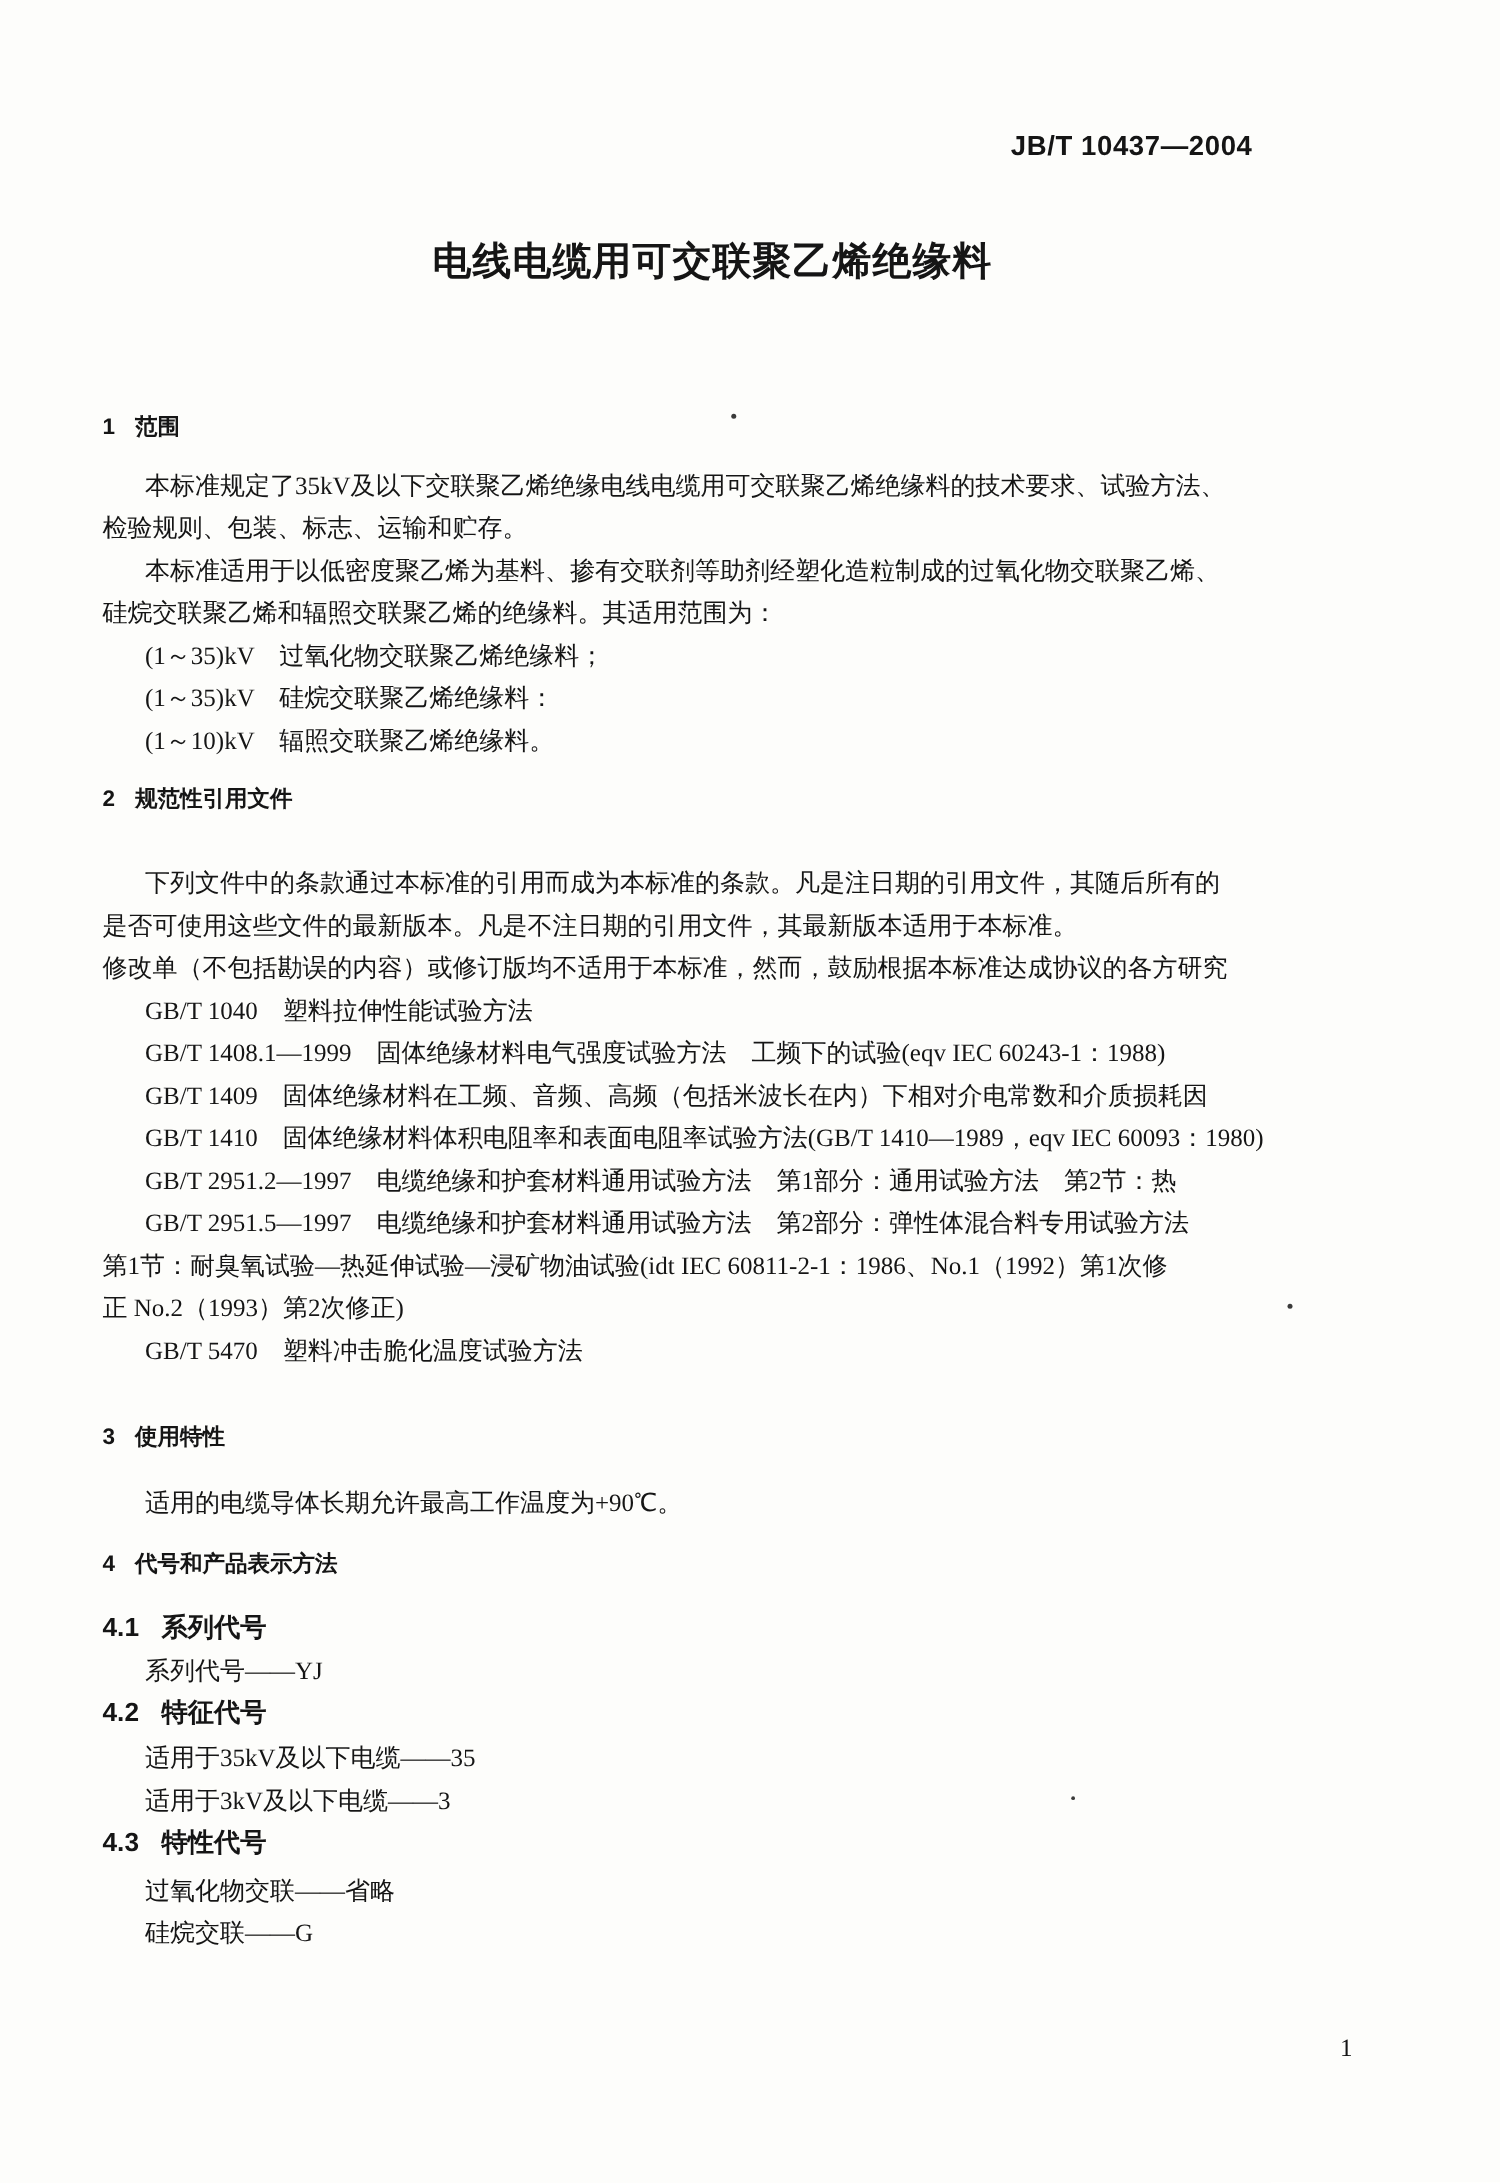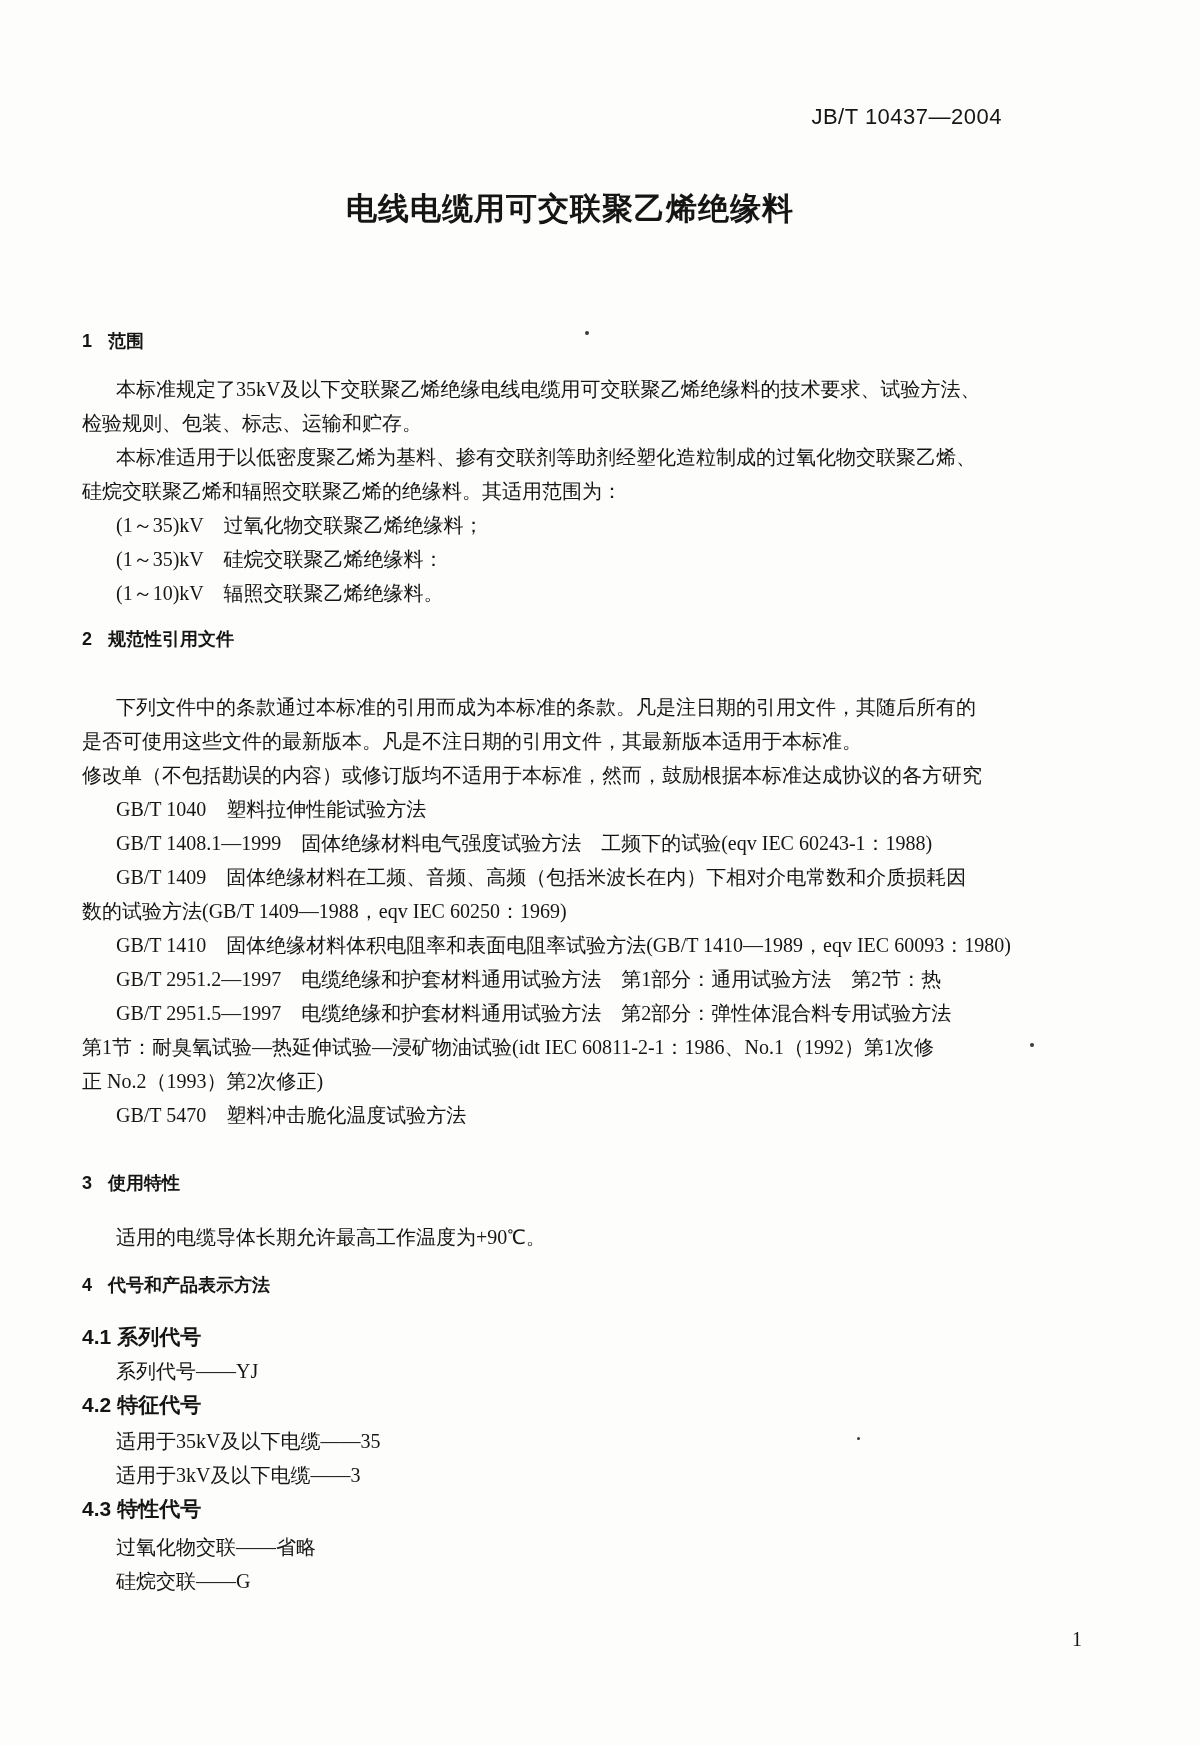--- a/index.html
+++ b/index.html
@@ -15,21 +15,21 @@
   .content {
     position: absolute;
     left: 82px;
     top: 0;
     width: 920px;
   }
   .header-code {
     padding-top: 104px;
     text-align: right;
     font-family: "Liberation Sans", sans-serif;
-    font-weight: normal;
+    font-weight: bold;
     font-size: 22px;
     letter-spacing: 0.5px;
   }
   .doc-title {
     margin: 58px 0 0 0;
     padding-left: 56px;
     text-align: center;
     font-family: "Liberation Sans", sans-serif;
     font-weight: bold;
     font-size: 31px;
@@ -41,21 +41,21 @@
     font-size: 18px;
     line-height: 30px;
   }
   .sec-h .num { margin-right: 16px; }
   .sub-h {
     font-family: "Liberation Sans", sans-serif;
     font-weight: bold;
     font-size: 21px;
     line-height: 30px;
   }
-  .sub-h .num { margin-right: 6px; }
+  .sub-h .num { margin-right: 18px; }
   .line {
     font-size: 20px;
     line-height: 34px;
     white-space: nowrap;
   }
   .indent { padding-left: 34px; }
 
   #h-s1 { margin-top: 96px; }
   #s1-l0 { margin-top: 16px; }
   #h-s2 { margin-top: 14px; }
@@ -109,21 +109,20 @@
 
     <div class="sec-h" id="h-s2">
       <span class="num">2</span><span>规范性引用文件</span>
     </div>
     <div class="line indent" id="s2-l0">下列文件中的条款通过本标准的引用而成为本标准的条款。凡是注日期的引用文件，其随后所有的</div>
     <div class="line">是否可使用这些文件的最新版本。凡是不注日期的引用文件，其最新版本适用于本标准。</div>
     <div class="line">修改单（不包括勘误的内容）或修订版均不适用于本标准，然而，鼓励根据本标准达成协议的各方研究</div>
     <div class="line indent">GB/T 1040　塑料拉伸性能试验方法</div>
     <div class="line indent">GB/T 1408.1—1999　固体绝缘材料电气强度试验方法　工频下的试验(eqv IEC 60243-1：1988)</div>
     <div class="line indent">GB/T 1409　固体绝缘材料在工频、音频、高频（包括米波长在内）下相对介电常数和介质损耗因</div>
-    <div class="line">数的试验方法(GB/T 1409—1988，eqv IEC 60250：1969)</div>
     <div class="line indent">GB/T 1410　固体绝缘材料体积电阻率和表面电阻率试验方法(GB/T 1410—1989，eqv IEC 60093：1980)</div>
     <div class="line indent">GB/T 2951.2—1997　电缆绝缘和护套材料通用试验方法　第1部分：通用试验方法　第2节：热</div>
     <div class="line indent">GB/T 2951.5—1997　电缆绝缘和护套材料通用试验方法　第2部分：弹性体混合料专用试验方法</div>
     <div class="line">第1节：耐臭氧试验—热延伸试验—浸矿物油试验(idt IEC 60811-2-1：1986、No.1（1992）第1次修</div>
     <div class="line">正 No.2（1993）第2次修正)</div>
     <div class="line indent">GB/T 5470　塑料冲击脆化温度试验方法</div>
 
     <div class="sec-h" id="h-s3">
       <span class="num">3</span><span>使用特性</span>
     </div>

